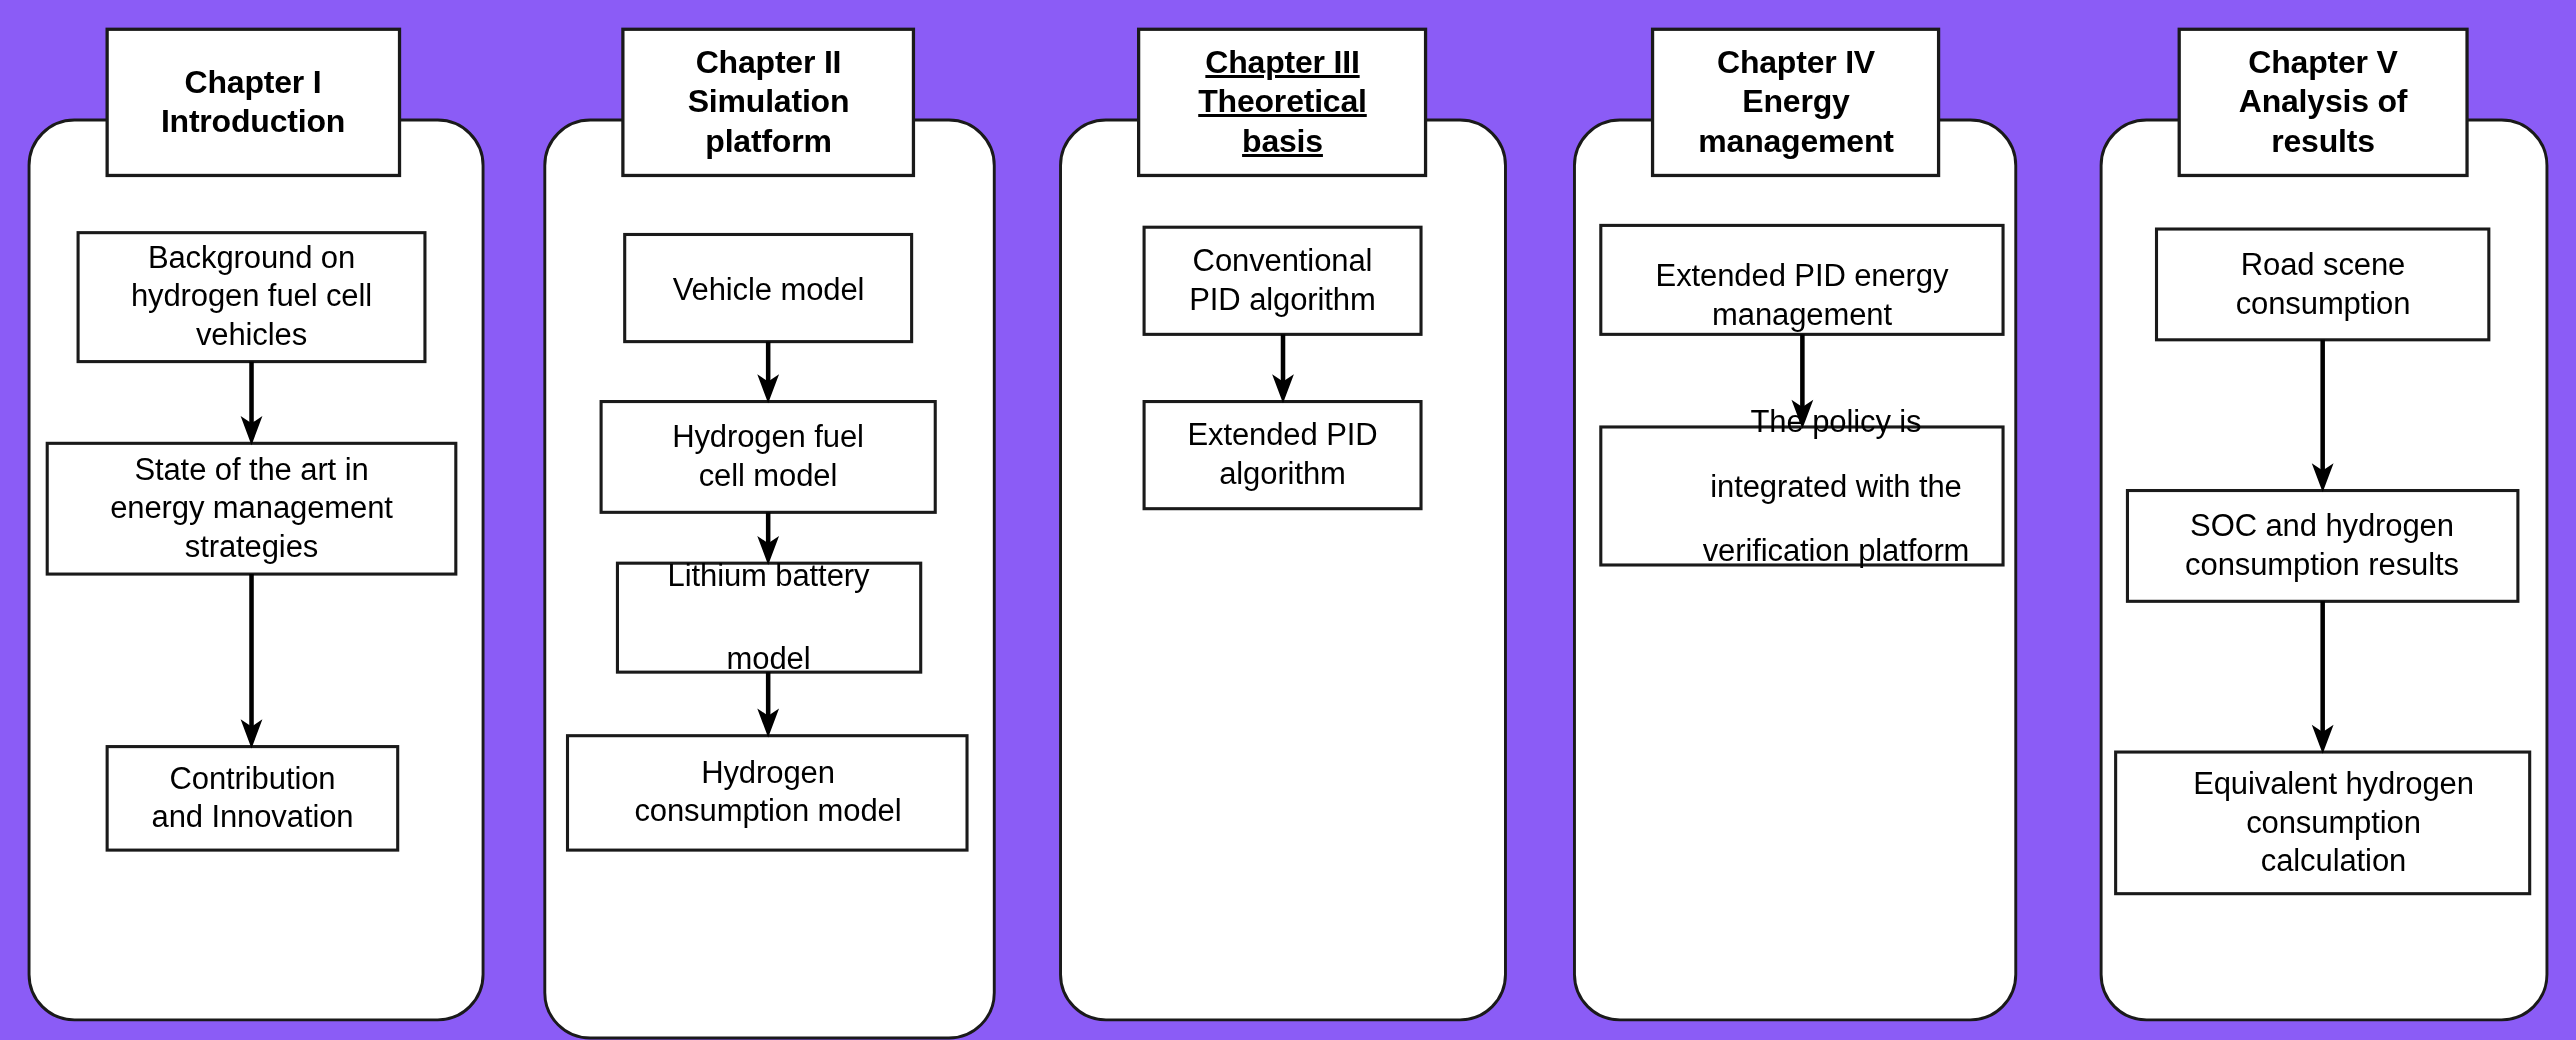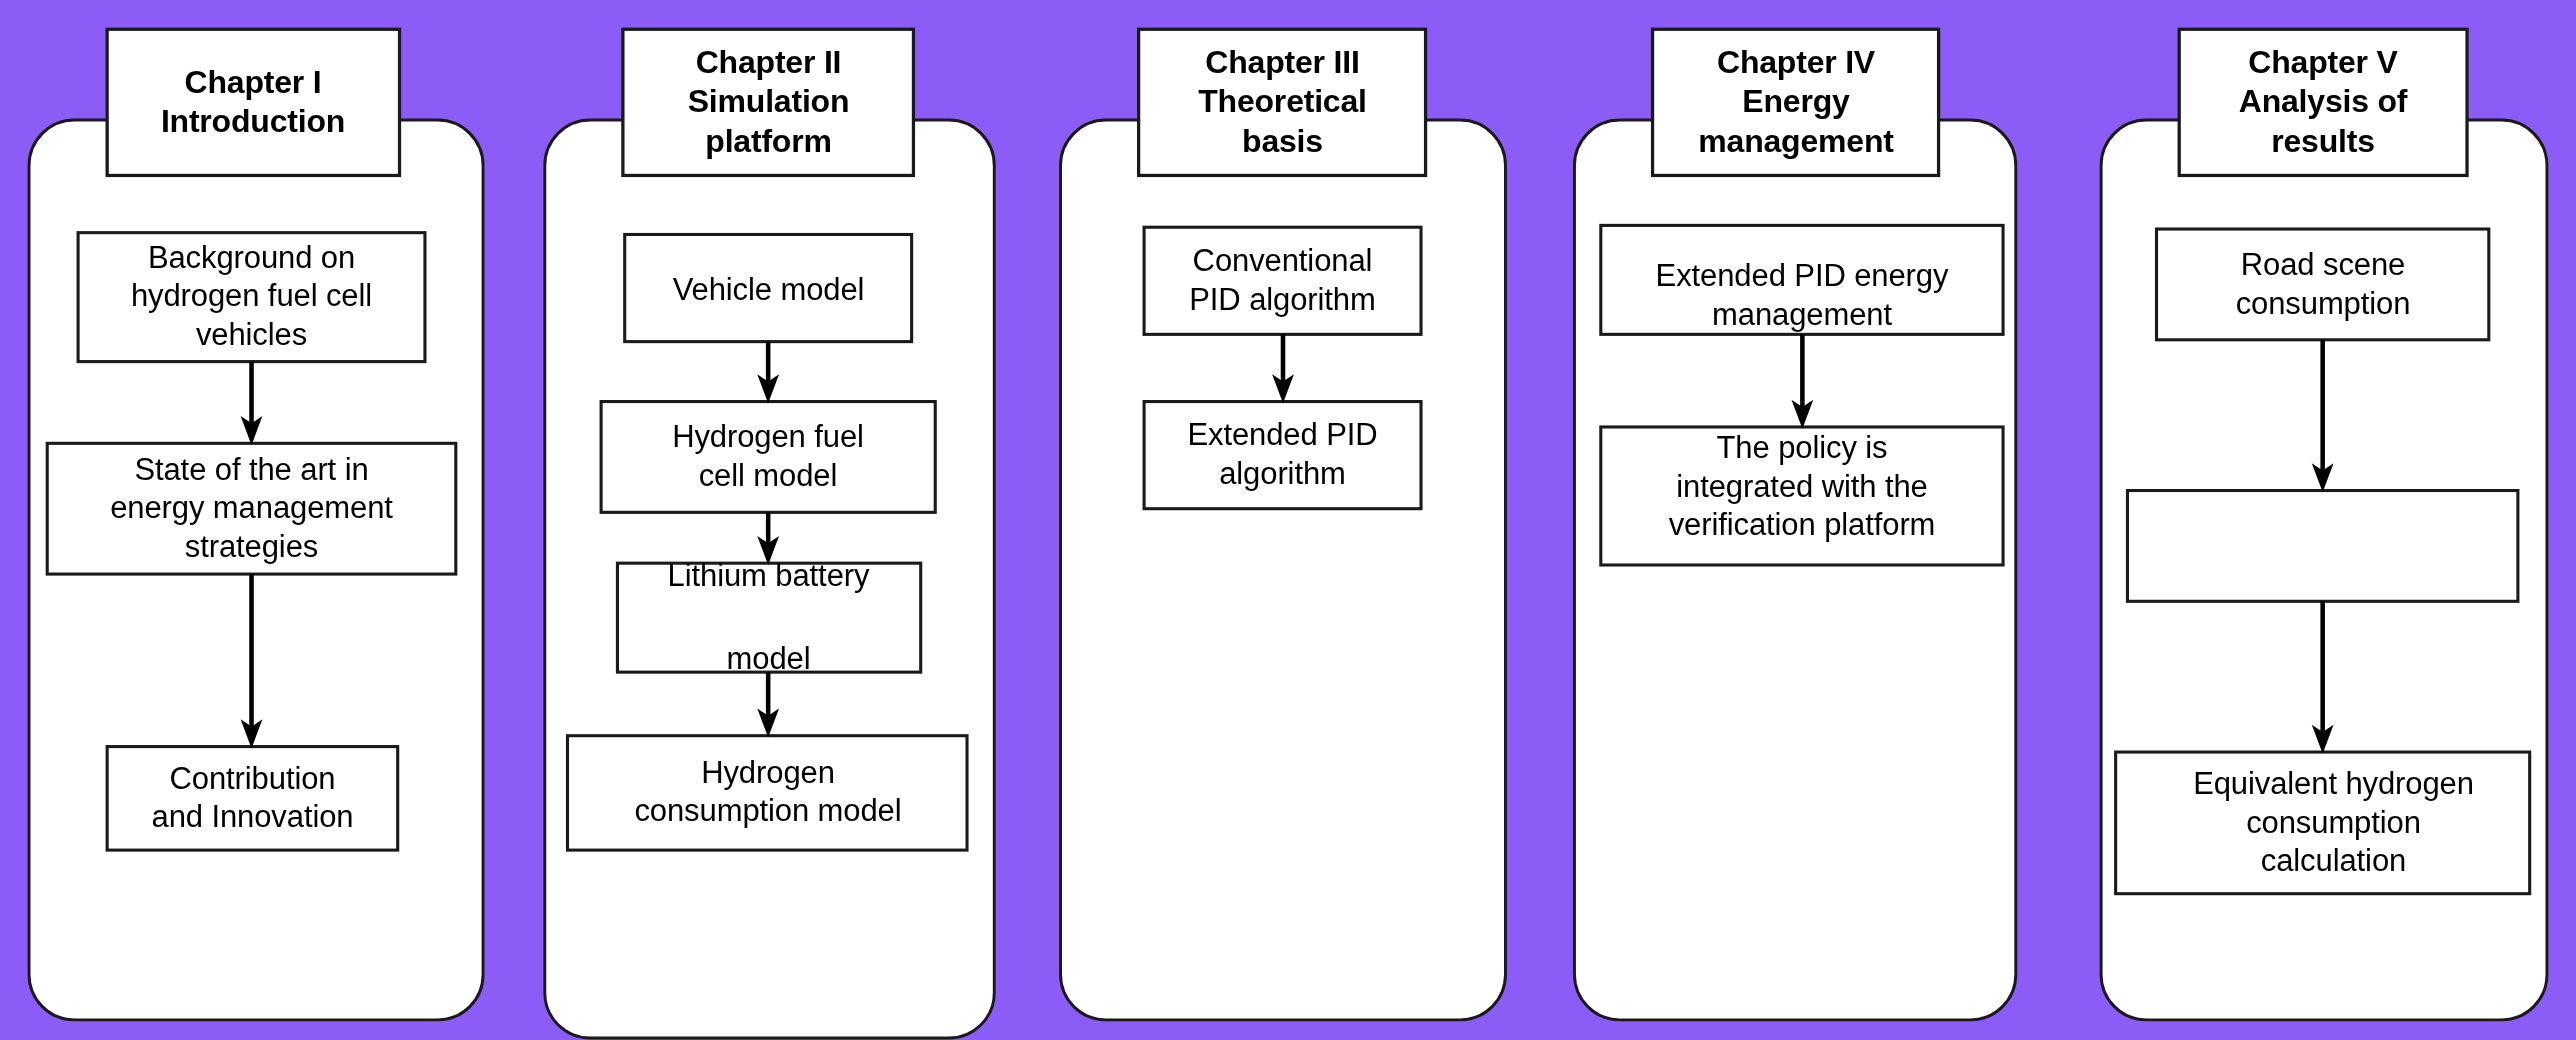--- a/index.html
+++ b/index.html
@@ -211,21 +211,21 @@
   </div>
   <div class="node-text" style="left:617px; top:563px; width:303px; height:109px;gap:44px;">
     <span class="txt-line">Lithium battery</span>
     <span class="txt-line">model</span>
   </div>
   <div class="node-text" style="left:568px; top:735px; width:400px; height:114px;">
     <span class="txt-line">Hydrogen</span>
     <span class="txt-line">consumption model</span>
   </div>
 
-  <div class="header-text" style="left:1139px; top:29px; width:287px; height:146px;">
+  <div class="header-text" style="left:1139px; top:29px; width:287px; height:146px;text-decoration:underline;">
     <span class="txt-line">Chapter III</span>
     <span class="txt-line">Theoretical</span>
     <span class="txt-line">basis</span>
   </div>
   <div class="node-text" style="left:1144px; top:227px; width:277px; height:107px;">
     <span class="txt-line">Conventional</span>
     <span class="txt-line">PID algorithm</span>
   </div>
   <div class="node-text" style="left:1144px; top:401px; width:277px; height:107px;">
     <span class="txt-line">Extended PID</span>
@@ -234,35 +234,39 @@
 
   <div class="header-text" style="left:1653px; top:29px; width:286px; height:146px;">
     <span class="txt-line">Chapter IV</span>
     <span class="txt-line">Energy</span>
     <span class="txt-line">management</span>
   </div>
   <div class="node-text" style="left:1601px; top:225px; width:402px; height:109px;justify-content:flex-end;">
     <span class="txt-line">Extended PID energy</span>
     <span class="txt-line">management</span>
   </div>
-  <div class="node-text" style="left:1601px; top:427px; width:402px; height:120px;">
+  <div class="node-text" style="left:1635px; top:427px; width:402px; height:120px;gap:26px;">
     <span class="txt-line">The policy is</span>
     <span class="txt-line">integrated with the</span>
     <span class="txt-line">verification platform</span>
   </div>
 
   <div class="header-text" style="left:2179px; top:29px; width:288px; height:146px;">
     <span class="txt-line">Chapter V</span>
     <span class="txt-line">Analysis of</span>
     <span class="txt-line">results</span>
   </div>
   <div class="node-text" style="left:2157px; top:229px; width:332px; height:111px;">
     <span class="txt-line">Road scene</span>
     <span class="txt-line">consumption</span>
   </div>
+  <div class="node-text" style="left:2127px; top:490px; width:390px; height:111px;">
+    <span class="txt-line">SOC and hydrogen</span>
+    <span class="txt-line">consumption results</span>
+  </div>
   <div class="node-text" style="left:2116px; top:752px; width:414px; height:142px;padding-left:21px;">
     <span class="txt-line">Equivalent hydrogen</span>
     <span class="txt-line">consumption</span>
     <span class="txt-line">calculation</span>
   </div>
 
 </div>
 
 
 </body></html>

